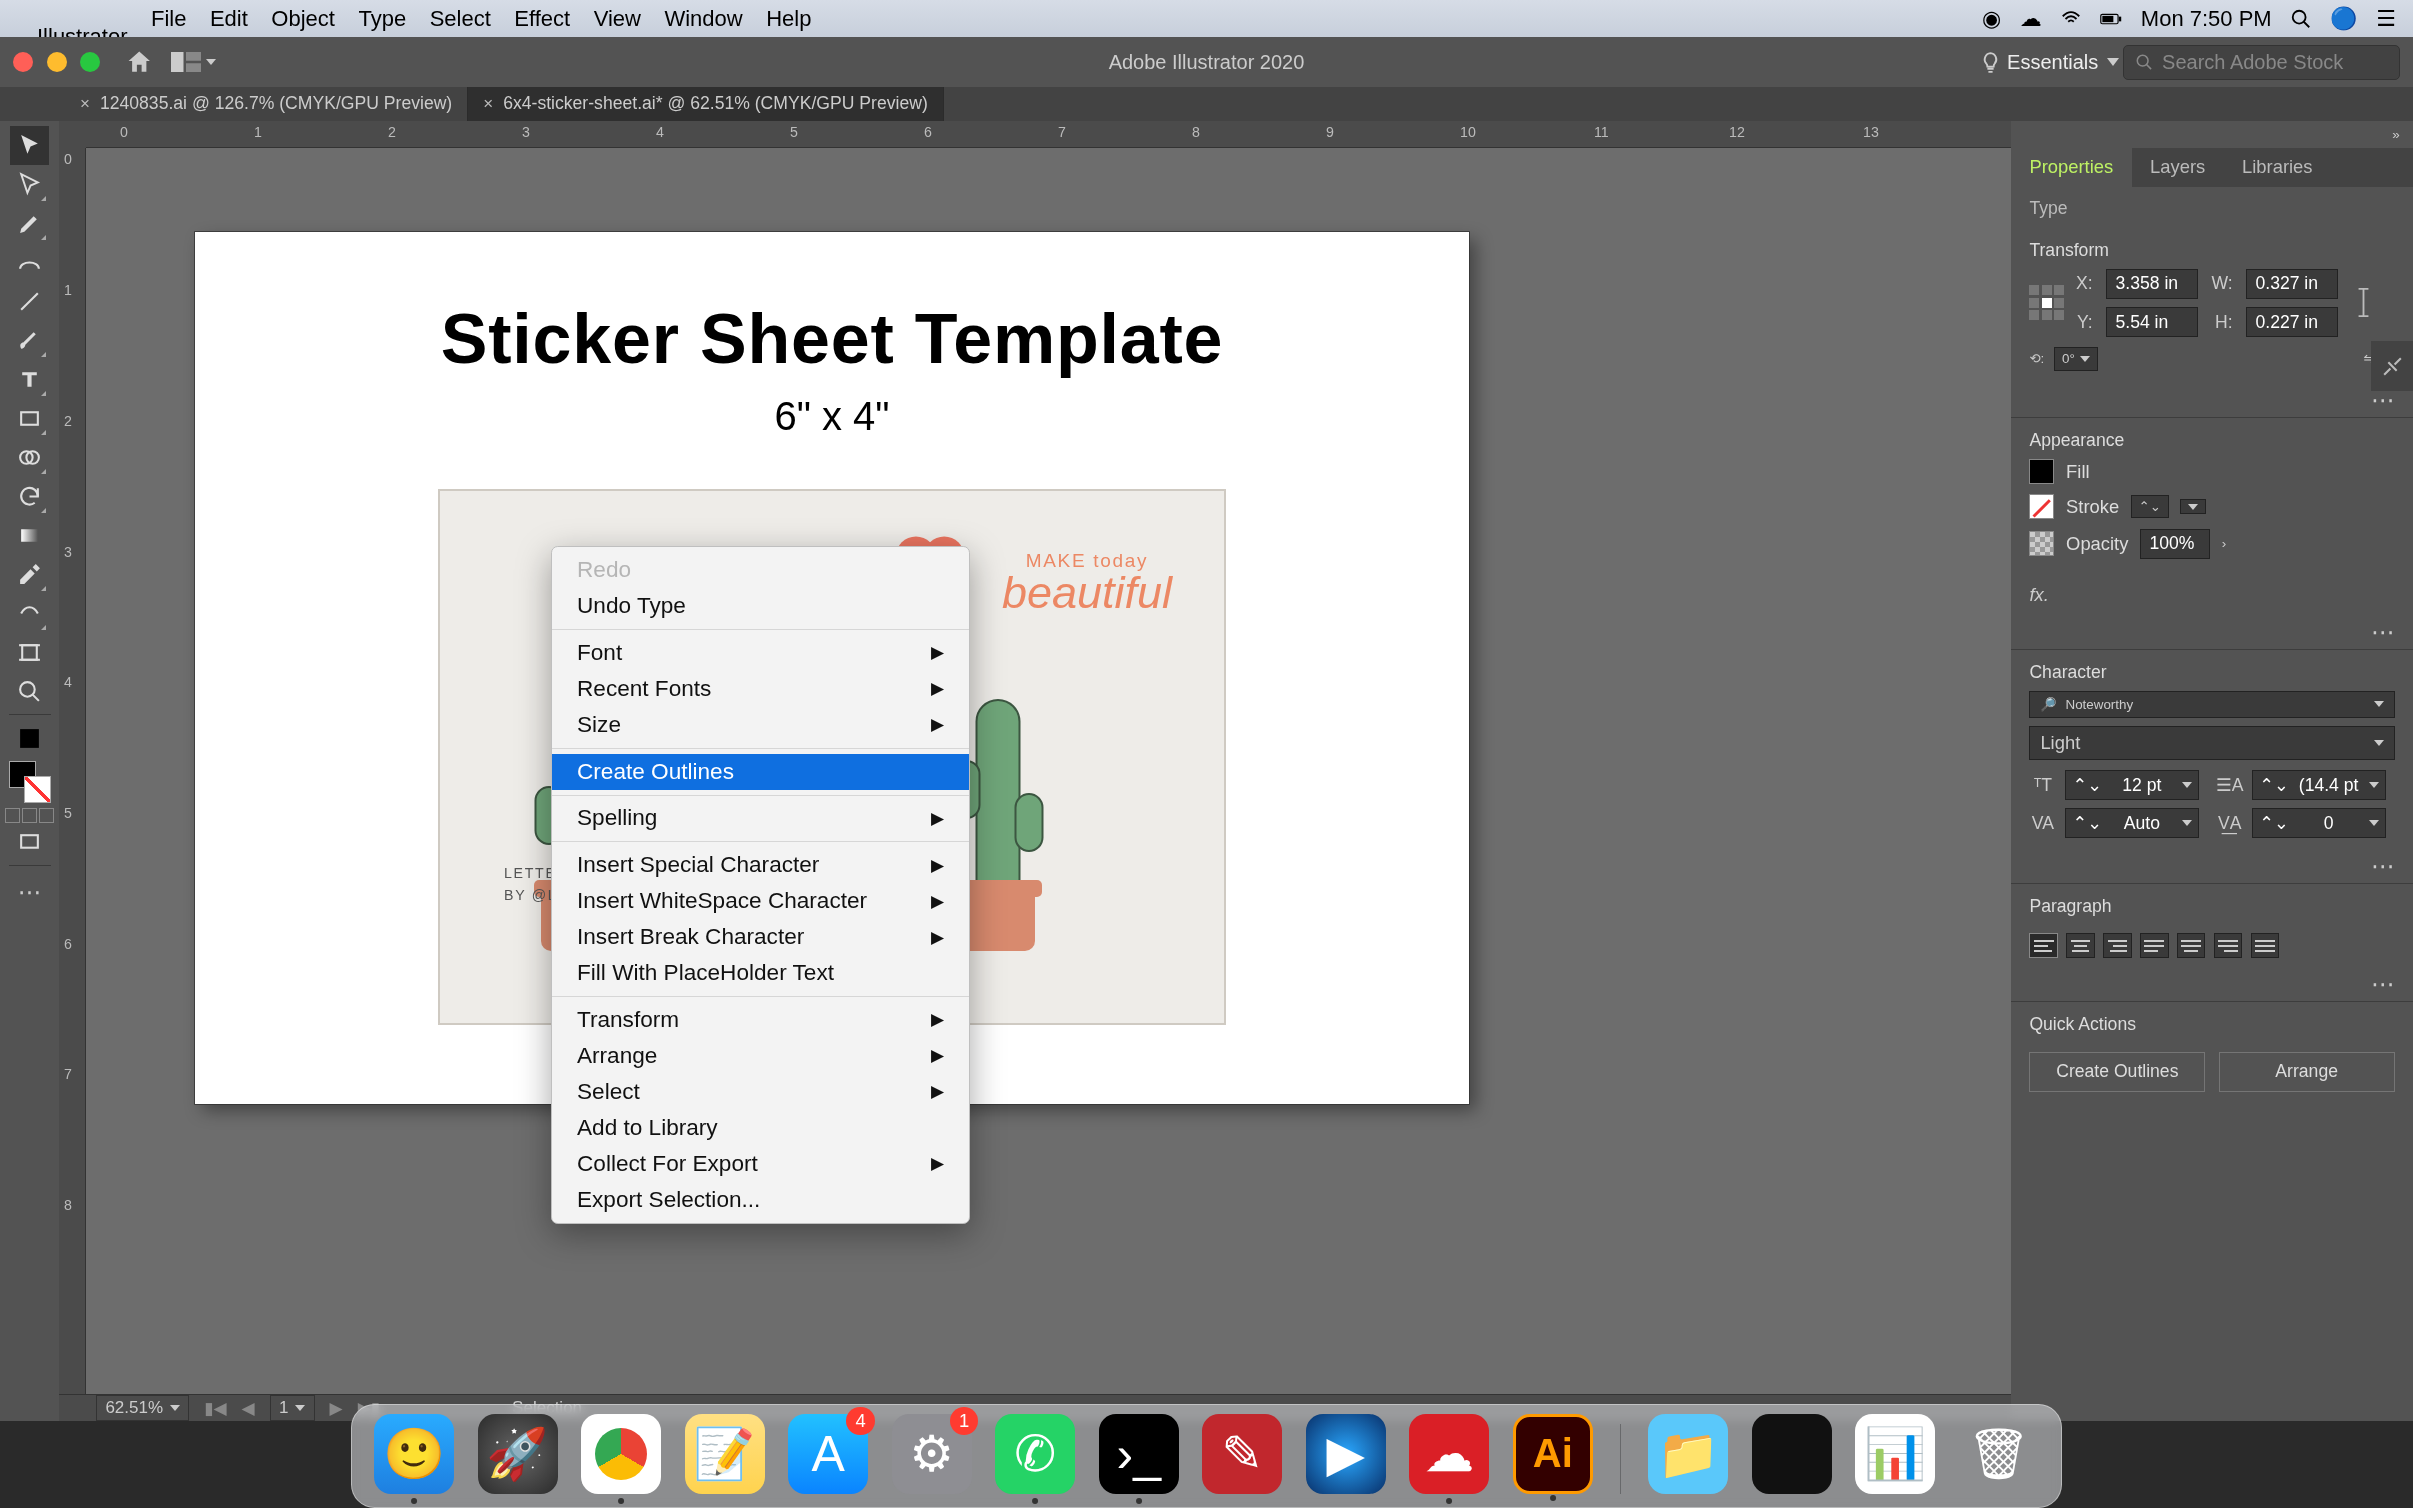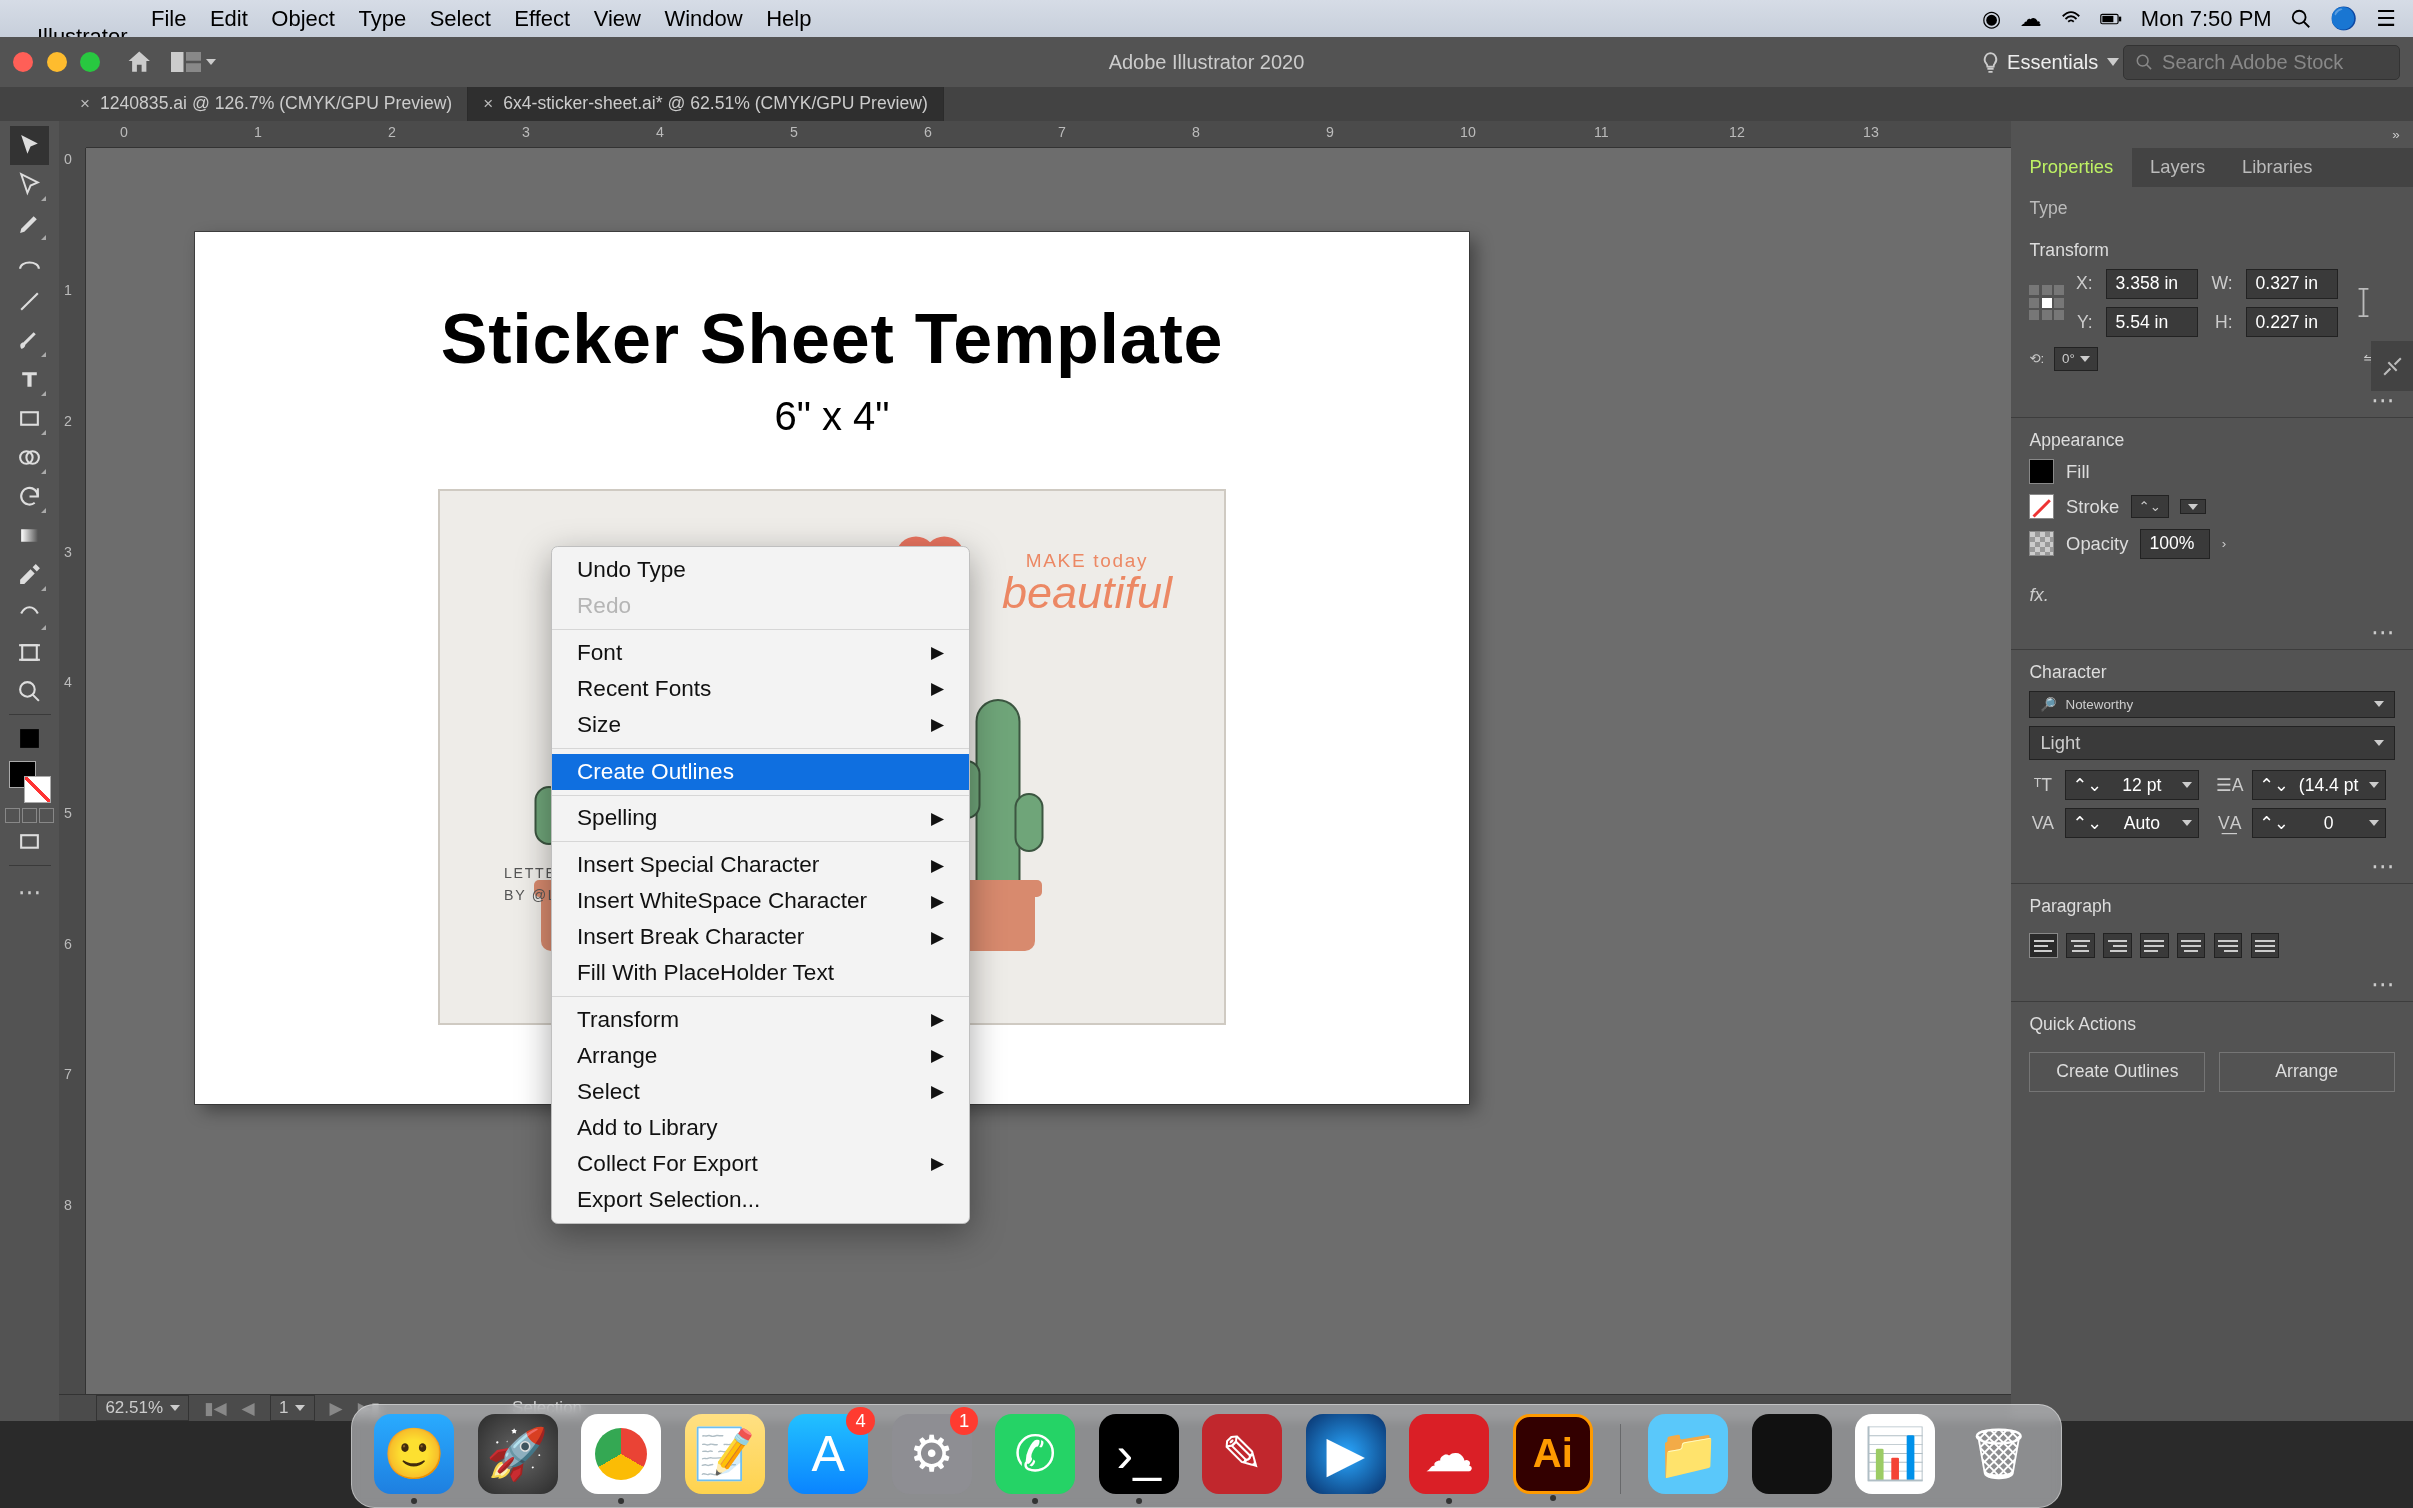--- a/index.html
+++ b/index.html
@@ -615,25 +615,25 @@
 
     <div class="section-label bold">Quick Actions</div>
     <div class="qa-row">
       <div class="qa-btn">Create Outlines</div>
       <div class="qa-btn">Arrange</div>
     </div>
   </div>
 </div>
 
 <div class="context-menu">
-  <div class="cm-item">
-      <span>Undo Type</span>
-    </div>
   <div class="cm-item disabled">
       <span>Redo</span>
+    </div>
+  <div class="cm-item">
+      <span>Undo Type</span>
     </div>
   <div class="cm-sep"></div>
   <div class="cm-item">
       <span>Font</span>
       <span class="arrow">▶</span>
     </div>
   <div class="cm-item">
       <span>Recent Fonts</span>
       <span class="arrow">▶</span>
     </div>

